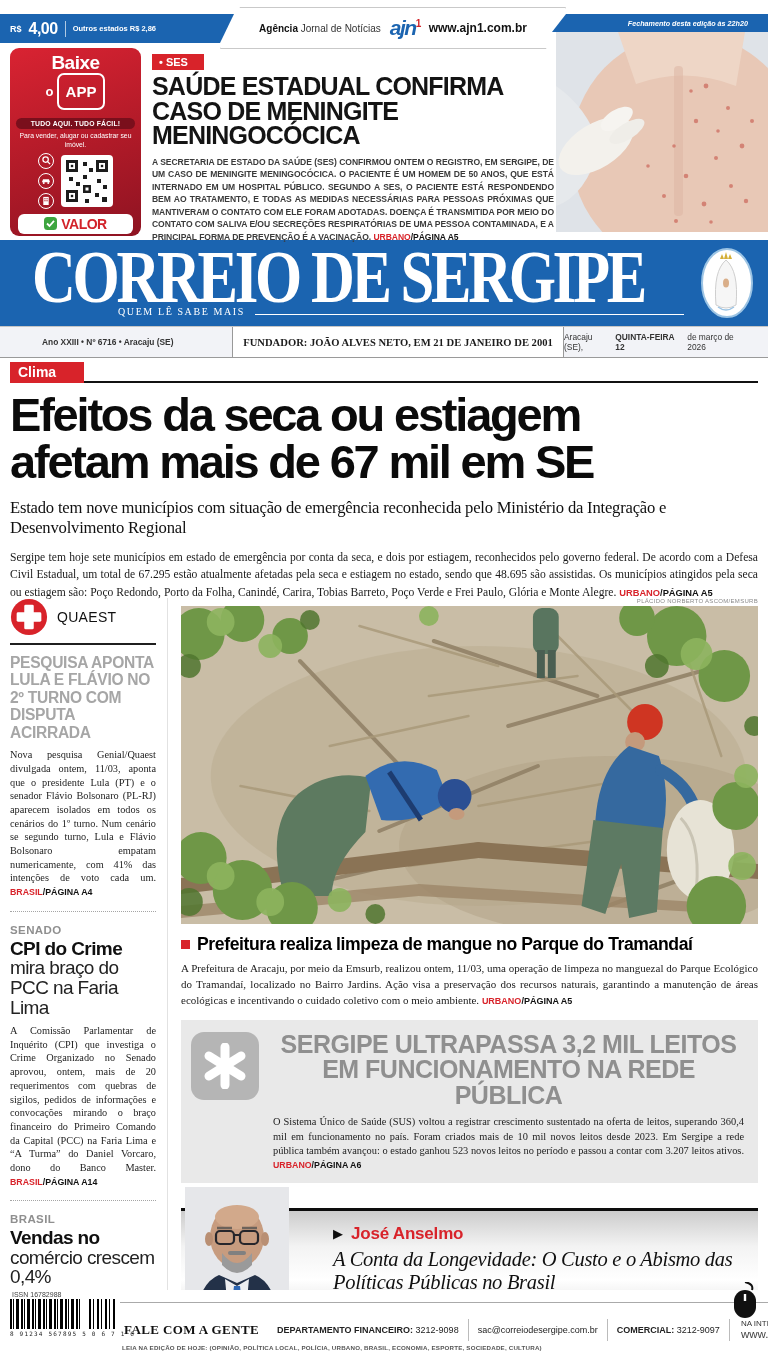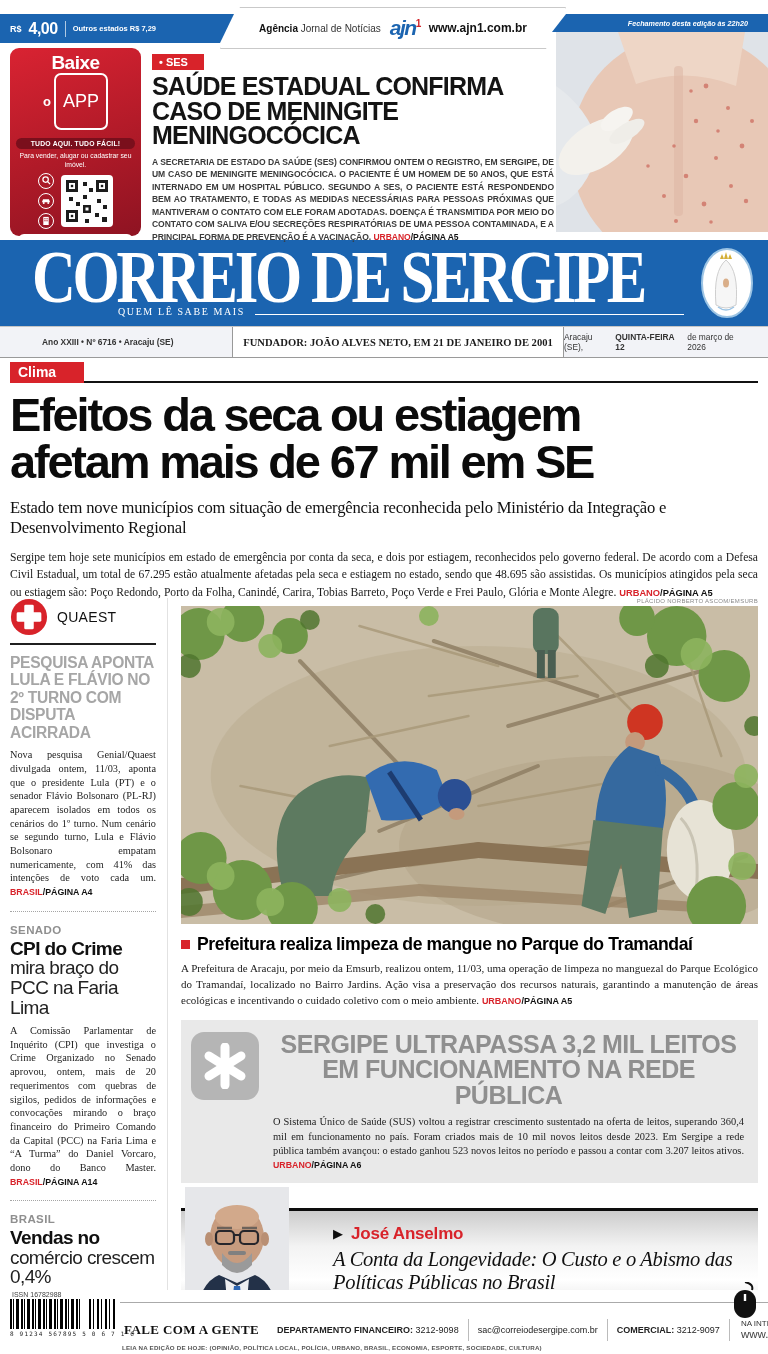--- a/index.html
+++ b/index.html
@@ -31,21 +31,21 @@
   .skin-photo { position:absolute; top:26px; left:556px; width:212px; height:206px; overflow:hidden; z-index:1; }
 
   
   .ad-card { position:absolute; top:48px; left:10px; width:131px; height:188px; border-radius:9px;
     overflow:hidden; background:linear-gradient(160deg,#d92332 0%,#b01a28 55%,#8e1322 100%);
     color:#fff; z-index:2; display:flex; flex-direction:column; }
   .ad-top { padding:5px 6px 4px; text-align:center; }
   .ad-baixe { font-size:19px; font-weight:bold; letter-spacing:-0.5px; line-height:1; }
   .ad-approw { display:flex; justify-content:center; align-items:center; gap:3px; margin-top:1px; }
   .ad-o { font-size:13px; font-weight:bold; }
-  .ad-app { font-size:18px; font-weight:normal; border:2px solid #fff; border-radius:7px; padding:16px 7px; }
+  .ad-app { font-size:15px; font-weight:bold; border:2px solid #fff; border-radius:7px; padding:8px 7px; }
   .ad-banner { background:#7a0f1c; border-radius:6px; margin:4px 6px 0; font-size:6.8px; font-weight:bold;
     text-align:center; padding:2px 0; letter-spacing:.2px; }
   .ad-text { font-size:6.8px; text-align:center; padding:3px 8px 1px; line-height:1.3; }
   .ad-mid { display:flex; align-items:center; justify-content:center; gap:7px; padding:2px 6px; }
   .ad-icons { display:flex; flex-direction:column; gap:4px; }
   .ad-ic { width:16px; height:16px; border:1.4px solid #fff; border-radius:50%;
     display:flex; align-items:center; justify-content:center; }
   .ad-valor { background:#fff; border-radius:6px; margin:3px 8px 0; display:flex; align-items:center;
     justify-content:center; gap:4px; padding:2px 0; }
   .ad-valor-text { color:#d2232a; font-weight:bold; font-size:14px; letter-spacing:-0.5px; }
@@ -212,21 +212,21 @@
           <circle cx="120" cy="195" r="2"></circle>
             <circle cx="155" cy="196" r="1.8"></circle>
         </g>
       </svg>
     </div>
 
     <div class="ribbon-left">
       <span class="price-cur">R$</span>
       <span class="price-val">4,00</span>
       <span class="vline"></span>
-      <span class="price-other">Outros estados R$ 7,29</span>
+      <span class="price-other">Outros estados R$ 2,86</span>
     </div>
 
     <div class="center-panel">
       <span class="agency"><b>Agência</b><span> Jornal de Notícias</span></span>
       <span class="ajn"><span>ajn</span><span class="sup">1</span></span>
       <span class="topurl">www.ajn1.com.br</span>
     </div>
 
     <div class="ribbon-right">
       <span>Fechamento desta edição às 22h20</span>

